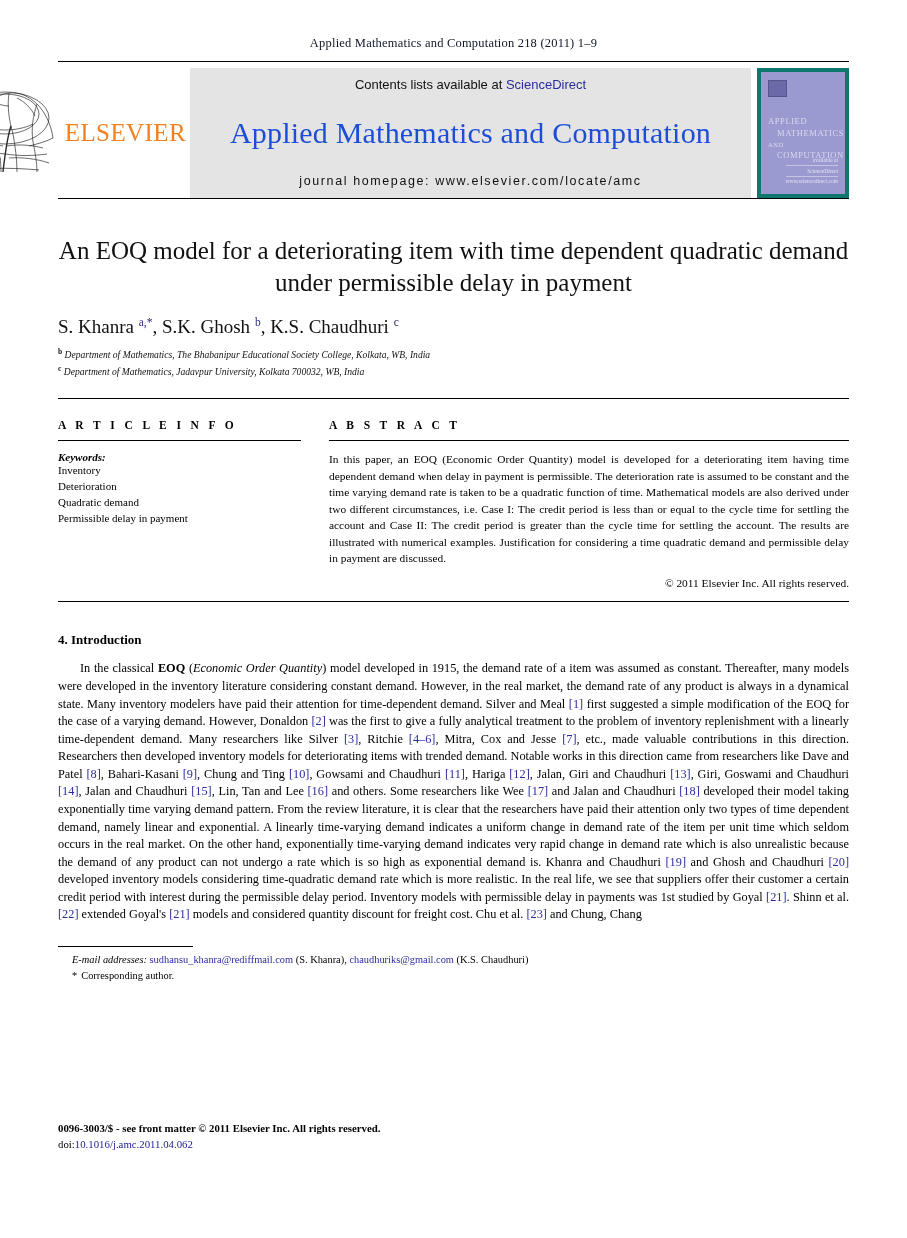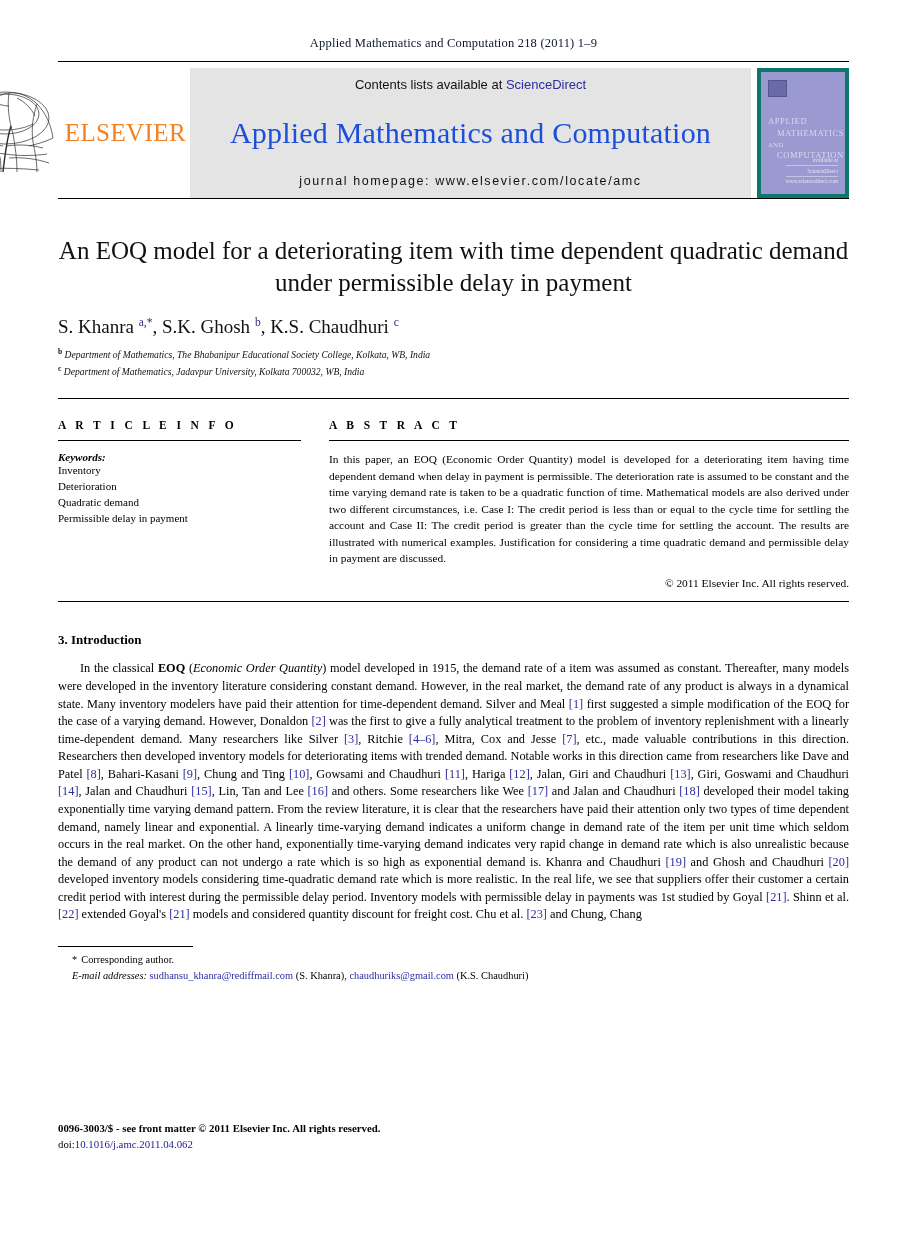--- a/index.html
+++ b/index.html
@@ -321,31 +321,31 @@
     <div class="col-abs">
       <div class="sec-head">A B S T R A C T</div>
       <div class="sec-rule"></div>
       <div class="abstract-body">In this paper, an EOQ (Economic Order Quantity) model is developed for a deteriorating item having time dependent demand when delay in payment is permissible. The deterioration rate is assumed to be constant and the time varying demand rate is taken to be a quadratic function of time. Mathematical models are also derived under two different circumstances, i.e. Case I: The credit period is less than or equal to the cycle time for settling the account and Case II: The credit period is greater than the cycle time for settling the account. The results are illustrated with numerical examples. Justification for considering a time quadratic demand and permissible delay in payment are discussed.</div>
       <div class="copyright-line">© 2011 Elsevier Inc. All rights reserved.</div>
     </div>
   </div>
 
   <div class="abs-bottom-rule"></div>
 
-  <div class="section-title">3. Introduction</div>
+  <div class="section-title">4. Introduction</div>
   <p class="body-par"><span class="">In the classical </span><span class="bd">EOQ</span><span class=""> (</span><span class="it">Economic Order Quantity</span><span class="">) model developed in 1915, the demand rate of a item was assumed as constant. Thereafter, many models were developed in the inventory literature considering constant demand. However, in the real market, the demand rate of any product is always in a dynamical state. Many inventory modelers have paid their attention for time-dependent demand. Silver and Meal </span><span class="cite">[1]</span><span class=""> first suggested a simple modification of the EOQ for the case of a varying demand. However, Donaldon </span><span class="cite">[2]</span><span class=""> was the first to give a fully analytical treatment to the problem of inventory replenishment with a linearly time-dependent demand. Many researchers like Silver </span><span class="cite">[3]</span><span class="">, Ritchie </span><span class="cite">[4–6]</span><span class="">, Mitra, Cox and Jesse </span><span class="cite">[7]</span><span class="">, etc., made valuable contributions in this direction. Researchers then developed inventory models for deteriorating items with trended demand. Notable works in this direction came from researchers like Dave and Patel </span><span class="cite">[8]</span><span class="">, Bahari-Kasani </span><span class="cite">[9]</span><span class="">, Chung and Ting </span><span class="cite">[10]</span><span class="">, Gowsami and Chaudhuri </span><span class="cite">[11]</span><span class="">, Hariga </span><span class="cite">[12]</span><span class="">, Jalan, Giri and Chaudhuri </span><span class="cite">[13]</span><span class="">, Giri, Goswami and Chaudhuri </span><span class="cite">[14]</span><span class="">, Jalan and Chaudhuri </span><span class="cite">[15]</span><span class="">, Lin, Tan and Lee </span><span class="cite">[16]</span><span class=""> and others. Some researchers like Wee </span><span class="cite">[17]</span><span class=""> and Jalan and Chaudhuri </span><span class="cite">[18]</span><span class=""> developed their model taking exponentially time varying demand pattern. From the review literature, it is clear that the researchers have paid their attention only two types of time dependent demand, namely linear and exponential. A linearly time-varying demand indicates a uniform change in demand rate of the item per unit time which seldom occurs in the real market. On the other hand, exponentially time-varying demand indicates very rapid change in demand rate which is also unrealistic because the demand of any product can not undergo a rate which is so high as exponential demand is. Khanra and Chaudhuri </span><span class="cite">[19]</span><span class=""> and Ghosh and Chaudhuri </span><span class="cite">[20]</span><span class=""> developed inventory models considering time-quadratic demand rate which is more realistic. In the real life, we see that suppliers offer their customer a certain credit period with interest during the permissible delay period. Inventory models with permissible delay in payments was 1st studied by Goyal </span><span class="cite">[21]</span><span class="">. Shinn et al. </span><span class="cite">[22]</span><span class=""> extended Goyal's </span><span class="cite">[21]</span><span class=""> models and considered quantity discount for freight cost. Chu et al. </span><span class="cite">[23]</span><span class=""> and Chung, Chang</span></p>
 
   <div class="foot-rule"></div>
   <div class="foot-block">
     <div class="foot-line">
-      <span class="foot-star">*</span><span>Corresponding author.</span>
-    </div>
-    <div class="foot-line">
       <span class="mail-label">E-mail addresses:</span>
       <span><span class="mail-link">sudhansu_khanra@rediffmail.com</span> <span>(S. Khanra)</span>, <span class="mail-link">chaudhuriks@gmail.com</span> <span>(K.S. Chaudhuri)</span></span>
+    </div>
+    <div class="foot-line">
+      <span class="foot-star">*</span><span>Corresponding author.</span>
     </div>
   </div>
 
   <div class="bottom-block">
     <div class="issn-line">0096-3003/$ - see front matter © 2011 Elsevier Inc. All rights reserved.</div>
     <div><span>doi:</span><span class="doi-link">10.1016/j.amc.2011.04.062</span></div>
   </div>
 
 </div>
 

